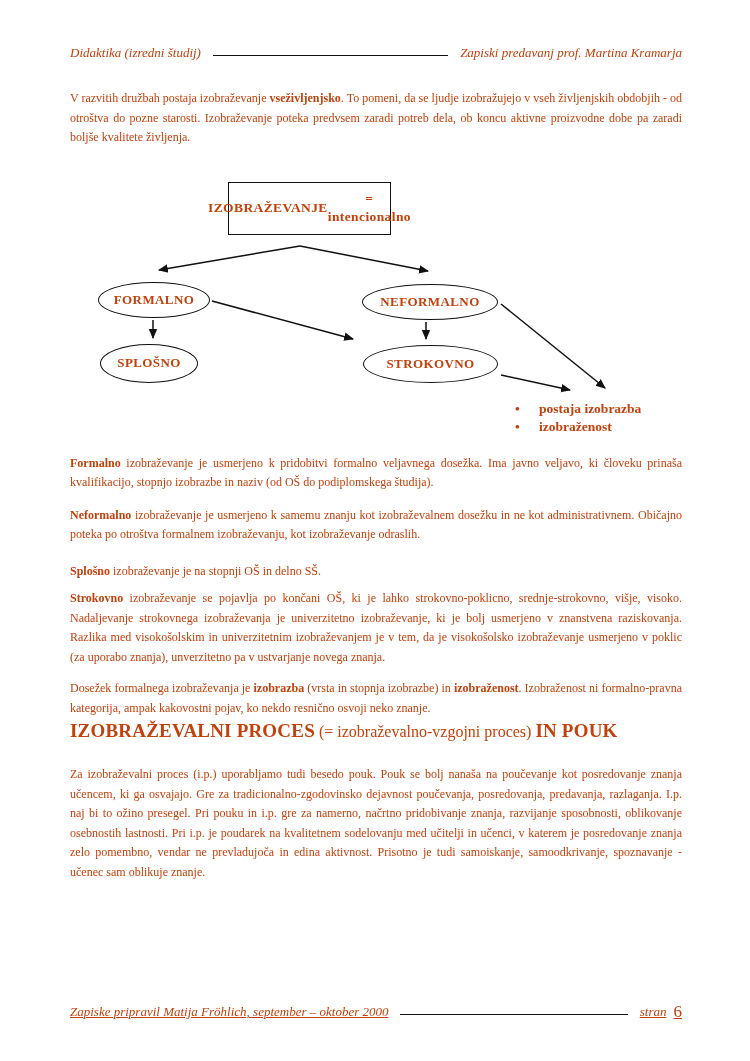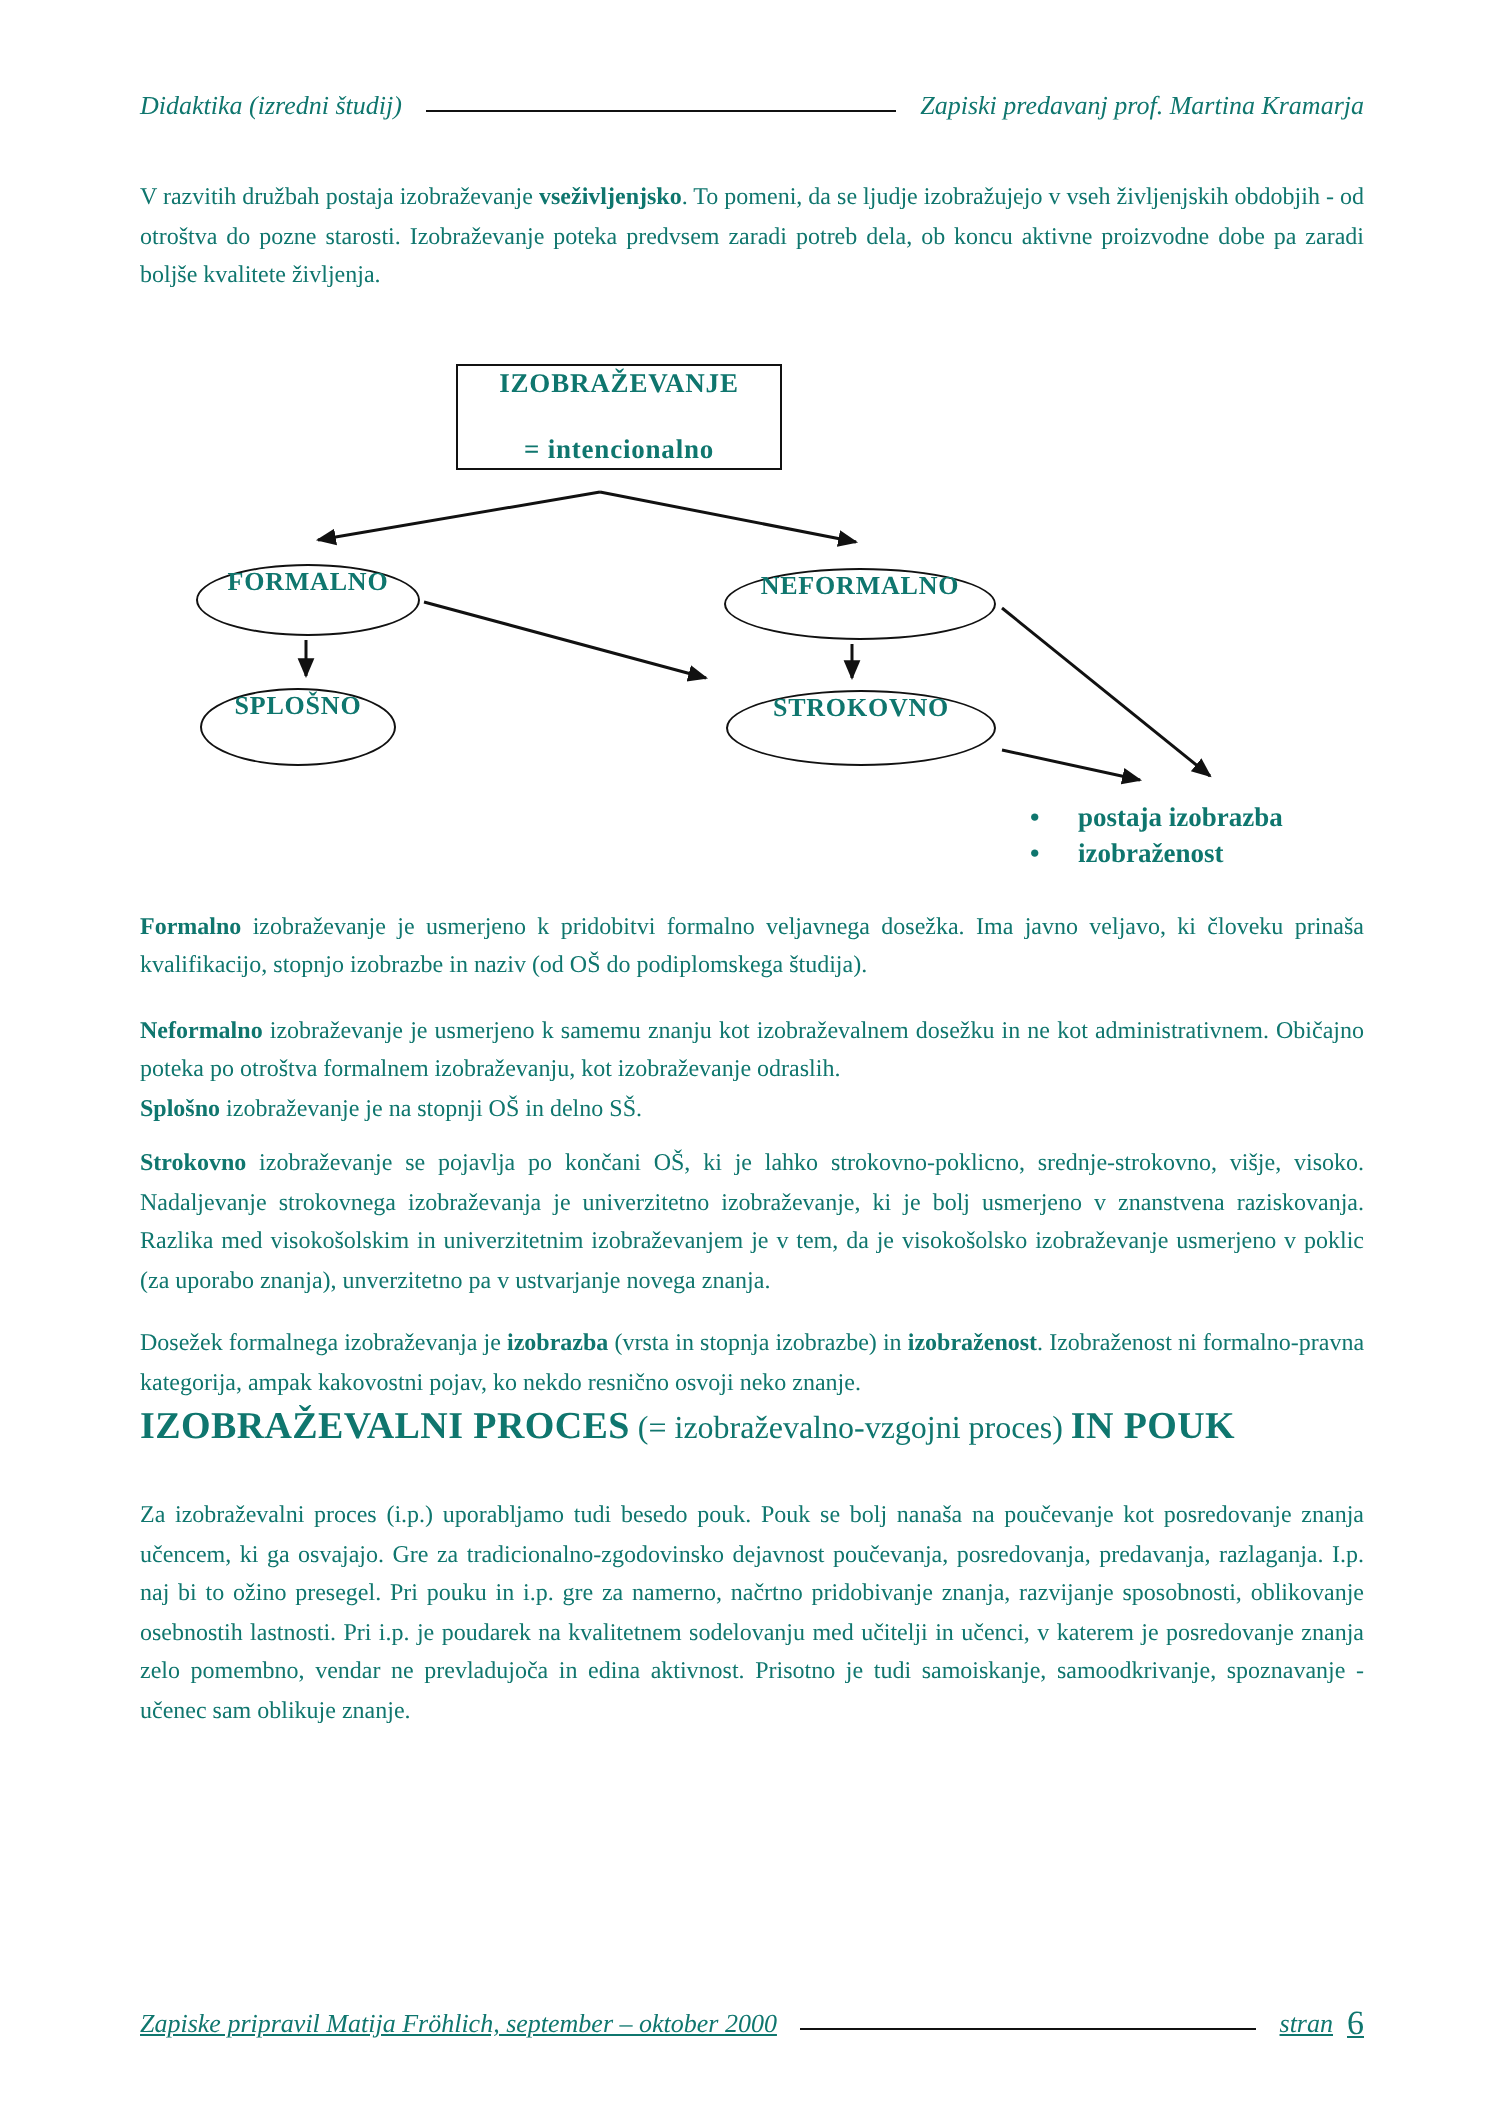--- a/index.html
+++ b/index.html
@@ -1,21 +1,21 @@
 <!DOCTYPE html>
 <html><head>
 <meta charset="utf-8">
 <style>
   * { margin:0; padding:0; box-sizing:border-box; }
   html,body { background:#ffffff; }
   .page {
     position:relative;
     width:750px; height:1061px;
     background:#ffffff;
-    color:#0f766e;
+    color:#c2410c;
     font-family:"Liberation Serif", serif;
     overflow:hidden;
   }
   .content { padding:45px 68px 0 70px; }
 
   
   .runhead, .runfoot {
     display:flex; align-items:center;
     font-style:italic; font-size:13px; white-space:nowrap;
   }
@@ -23,38 +23,38 @@
   .runfoot { position:absolute; left:70px; right:68px; top:1002px;text-decoration:underline; }
   .page-num { font-style:normal; font-size:17px; margin-left:7px; }
 
   
   p.body {
     font-size:12px; line-height:19.5px; text-align:justify;
   }
   .p-intro     { margin-top:28px; }
   .p-formalno  { margin-top:7px;  }
   .p-neformalno{ margin-top:13px; }
-  .p-splosno   { margin-top:0;  }
+  .p-splosno   { margin-top:17px;  }
   .p-strokovno { margin-top:8px;  }
   .p-dosezek   { margin-top:12px; }
   .p-pouk      { margin-top:20px; }
 
   h2.head {
     font-size:19px; line-height:26px; font-weight:bold;
     text-align:left; letter-spacing:0.2px;
   }
   h2.head .mid { font-weight:normal; font-size:16px; letter-spacing:0; }
 
   
   .diagram { position:relative; height:268px; margin-top:31px; }
   .diagram svg { position:absolute; left:0; top:0; }
   .dnode {
     position:absolute;
     border:1.4px solid #111;
-    display:flex; flex-direction:column; align-items:center; justify-content:space-between;
+    display:flex; flex-direction:row; align-items:center; justify-content:center;
     font-weight:bold; font-size:13px; letter-spacing:0.4px;
     text-align:center; background:#fff;
   }
   .dbox  { left:158px; top:3px; width:163px; height:53px; border-width:1.6px; font-size:13.5px; line-height:18px; }
   .ell   { border-radius:50%; }
   .e-formalno   { left:28px;  top:103px; width:112px; height:36px; }
   .e-neformalno { left:292px; top:105px; width:136px; height:36px; }
   .e-splosno    { left:30px;  top:165px; width:98px;  height:39px; }
   .e-strokovno  { left:293px; top:166px; width:135px; height:38px; }
   .dbullets { position:absolute; left:445px; top:221px; font-weight:bold; font-size:13.5px; line-height:18.5px; }

